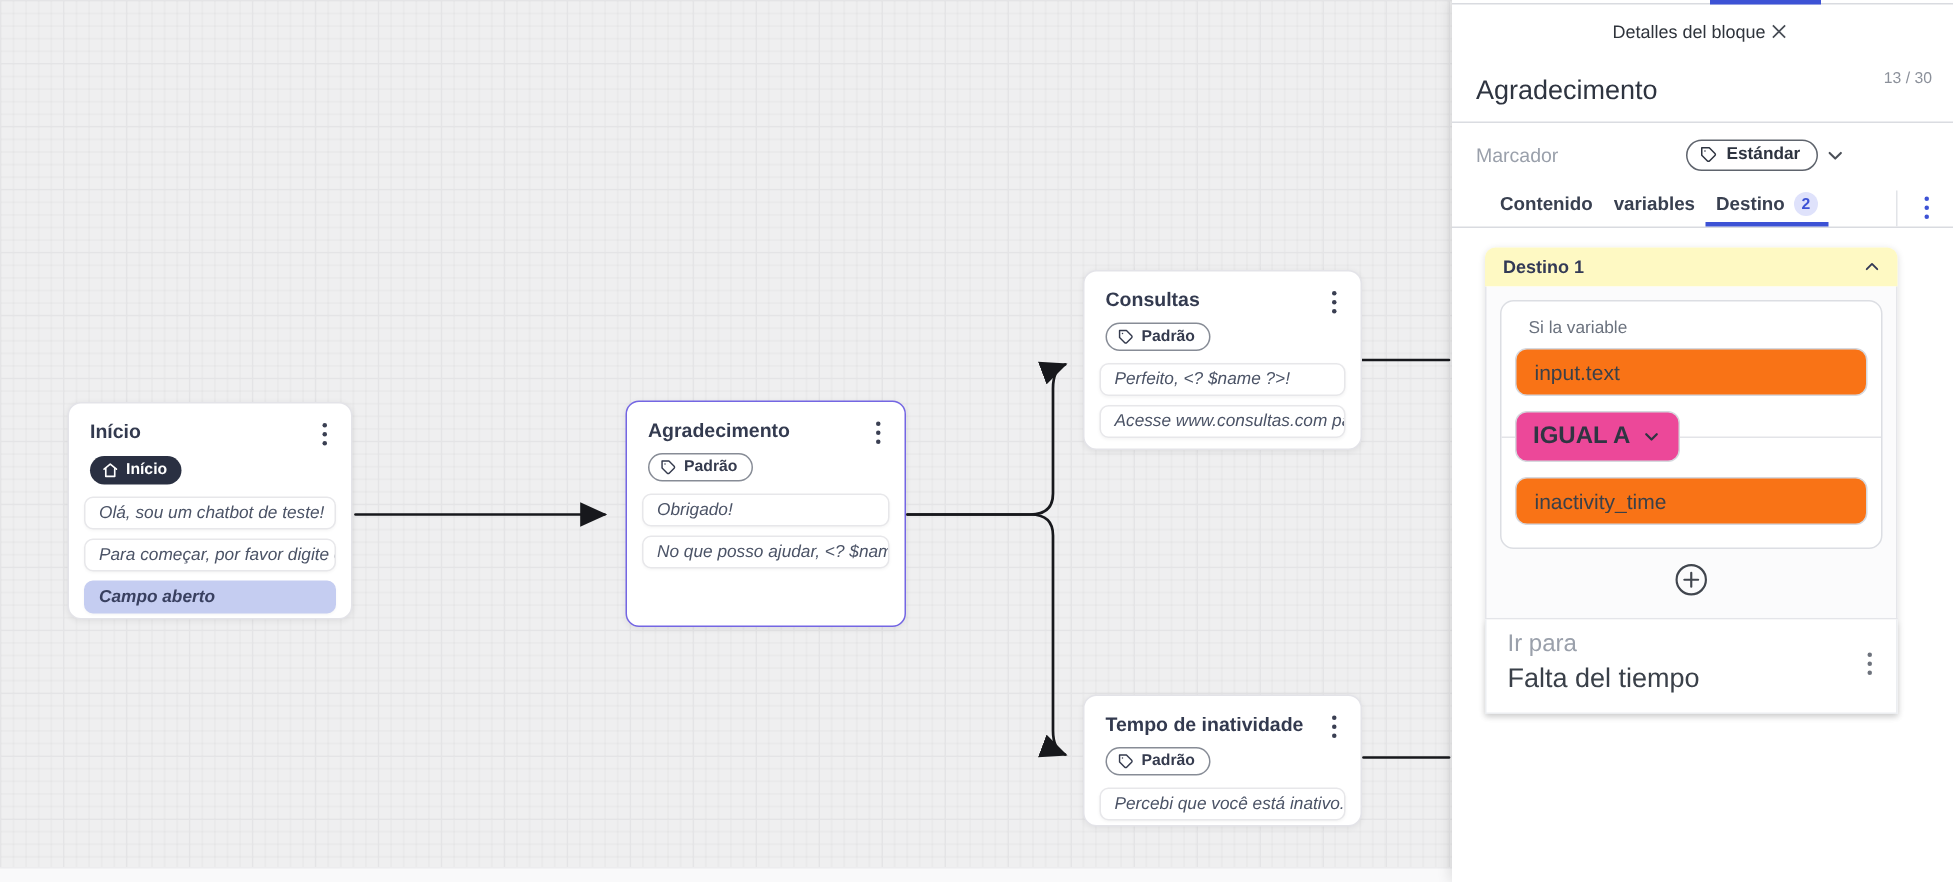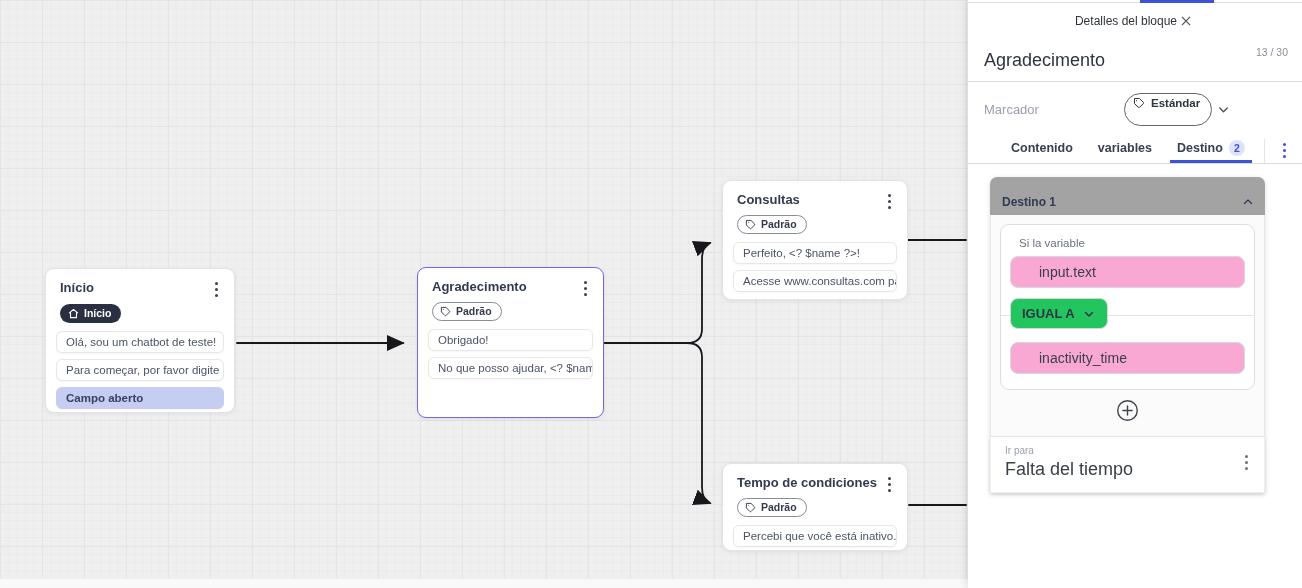--- a/index.html
+++ b/index.html
@@ -34,21 +34,21 @@
   .kebab.blue i { background:#3d52d5; }
   .kebab.gray i { background:#6d727c; }
   .badge-dark {
     display:inline-flex; align-items:center; gap:5px; background:#2a3042; color:#fff;
     border-radius:999px; padding:3px 10px 4px 8px; font-size:10.5px; font-weight:700; margin:5px 0 6px 4px;
   }
   .chip-outline {
     display:inline-flex; align-items:center; gap:5px; border:1.4px solid #878c96; color:#353b4e;
     border-radius:999px; padding:2px 9px 3px 7px; font-size:10.5px; font-weight:700; margin:4px 0 6px 4px; background:#fff;
   }
-  .rows { display:flex; flex-direction:column; gap:6px; margin-top:2px; }
+  .rows { display:flex; flex-direction:column; gap:6px; margin-top:2px;font-style:italic; }
   .row {
     background:#fff; border:1px solid #e7e7ea; border-radius:6px; padding:4px 9px;
     font-size:11.5px; color:#4b5366; white-space:nowrap; overflow:hidden; box-shadow:0 1px 2px rgba(0,0,0,.04);
   }
   .row.hl { background:#c5cdf1; border-color:#c5cdf1; color:#394060; font-weight:700; }
 
   
   .panel {
     position:absolute; top:0; right:0; width:334px; height:588px; background:#fff;
     box-shadow:-2px 0 8px rgba(0,0,0,.10);
@@ -62,48 +62,48 @@
   .title-block { padding:14px 16px 0 16px; border-bottom:1px solid #dadce1; position:relative; }
   .title-input { border:none; outline:none; font-size:18px; color:#2e3440; width:230px; font-family:inherit; padding:0 0 10px 0; background:transparent; }
   .counter { position:absolute; right:14px; top:10px; font-size:10.5px; color:#8b909a; }
 
   .marker-row { display:flex; align-items:center; justify-content:flex-start; padding:11px 11px 9px 16px; }
   .marker-input { border:none; outline:none; font-size:13px; color:#3a4049; width:140px; font-family:inherit; background:transparent; }
   .marker-input::placeholder { color:#9aa0ab; }
   .marker-right { display:flex; align-items:center; gap:4px; }
   .chip-estandar {
     display:inline-flex; align-items:center; gap:6px; border:1.5px solid #5f646d; color:#2e3440;
-    border-radius:999px; padding:3px 11px 16px 8px; font-size:11.5px; font-weight:700; cursor:pointer; background:#fff;
+    border-radius:999px; padding:3px 11px 4px 8px; font-size:11.5px; font-weight:700; cursor:pointer; background:#fff;
   }
   .chev { color:#4b5058; display:flex; align-items:center; cursor:pointer; }
 
   .tabs { display:flex; align-items:stretch; border-bottom:1px solid #d9dbe0; padding-left:25px; height:29px; position:relative; }
-  .tab { display:flex; align-items:center; gap:6px; padding:0 7px; font-size:12.5px; font-weight:700; color:#394050; cursor:pointer; border-bottom:3px solid transparent;margin-left:11px; }
+  .tab { display:flex; align-items:center; gap:6px; padding:0 7px; font-size:12.5px; font-weight:700; color:#394050; cursor:pointer; border-bottom:3px solid transparent; }
   .tab.active { border-bottom-color:#3d52d5; }
   .tab-badge { width:16px; height:16px; border-radius:50%; background:#dfe2fb; color:#3d52d5; font-size:10.5px; font-weight:700; display:flex; align-items:center; justify-content:center; }
   .tabs .vsep { position:absolute; right:37px; top:4px; bottom:0; width:1px; background:#e2e4e8; }
   .tabs .kebab { position:absolute; right:12px; top:6px; }
 
   .desc { padding:15px 16px 0 16px; font-size:13px; line-height:1.56; color:#5b6270; }
 
   .dest-wrap { position:relative; margin:13px 16px 0 22px; }
   .dest-card { width:275px; border-radius:7px 7px 0 0; box-shadow:0 1px 5px rgba(0,0,0,.13); }
-  .dest-header { background:#a3a3a3; border-radius:7px 7px 0 0; padding:18px 10px 6px 12px; display:flex; align-items:center; justify-content:space-between; cursor:pointer; }
+  .dest-header { background:#fef9c3; border-radius:7px 7px 0 0; padding:6px 10px 6px 12px; display:flex; align-items:center; justify-content:space-between; cursor:pointer; }
   .dest-header-label { font-size:12px; font-weight:700; color:#333a56; }
   .dest-body { background:#fbfbfc; border:1px solid #e5e6ea; border-top:none; padding:9px 9px 4px 9px; }
   .cond-card { background:#fff; border:1px solid #dcdee3; border-radius:9px; padding:10px 9px 15px 9px; }
   .cond-label { font-size:11.5px; color:#6b727e; margin:2px 0 7px 9px; }
-  .cond-input { display:block; width:100%; border:1px solid #d6d8de; border-radius:8px; padding:7px 28px; font-size:14px; color:#3a4049; font-family:inherit; outline:none; background:#f9a8d4; }
+  .cond-input { display:block; width:100%; border:1px solid #d6d8de; border-radius:8px; padding:7px 12px; font-size:14px; color:#3a4049; font-family:inherit; outline:none; background:#f97316; }
   .op-row { position:relative; height:40px; margin:8px -9px 6px -9px; }
   .op-row .hline { position:absolute; left:0; right:0; top:19px; height:1px; background:#e3e4e8; }
-  .op-chip { position:absolute; left:9px; top:2px; display:inline-flex; align-items:center; gap:7px; background:#22c55e; border:1px solid #d6d8de; border-radius:8px; padding:7px 11px; font-size:13px; font-weight:700; color:#2f3542; cursor:pointer; }
+  .op-chip { position:absolute; left:9px; top:2px; display:inline-flex; align-items:center; gap:7px; background:#ec4899; border:1px solid #d6d8de; border-radius:8px; padding:7px 11px; font-size:16px; font-weight:700; color:#2f3542; cursor:pointer; }
   .plus-row { display:flex; justify-content:center; padding:9px 0 10px 0; }
   .plus-btn { width:23px; height:23px; color:#41464e; cursor:pointer; background:transparent; border:none; display:flex; align-items:center; justify-content:center; }
   .dest-footer { background:#fff; border:1px solid #eceef1; border-top:none; padding:8px 12px 12px 14px; display:flex; justify-content:space-between; align-items:center; box-shadow:0 2px 4px rgba(0,0,0,.10); }
-  .goto-label { font-size:10px; color:#9aa0ab; margin-bottom:3px; }
+  .goto-label { font-size:16px; color:#9aa0ab; margin-bottom:3px; }
   .goto-value { font-size:18px; color:#3a4049; }
   .trash-btn { position:absolute; right:-31px; top:3px; color:#6d727c; cursor:pointer; background:transparent; border:none; }
 </style>
 </head>
 <body>
 
 <div class="canvas">
 
   <svg class="edges" width="1302" height="588" viewBox="0 0 1302 588">
     <defs>
@@ -182,21 +182,21 @@
       <span>Padrão</span>
     </span>
     <div class="rows">
       <div class="row">Perfeito, &lt;? $name ?&gt;!</div>
       <div class="row">Acesse www.consultas.com par...</div>
     </div>
   </div>
 
   <div class="node" style="left:722px; top:463px; width:186px; height:88px;">
     <div class="node-head">
-      <span class="node-title">Tempo de condiciones</span>
+      <span class="node-title">Tempo de inatividade</span>
       <span class="kebab">
           <i></i>
           <i></i>
           <i></i>
         </span>
     </div>
     <span class="chip-outline">
       <svg width="11" height="11" viewBox="0 0 24 24" fill="none" stroke="currentColor" stroke-width="2.1" stroke-linejoin="round">
           <path d="M20.6 13.3L13.3 20.6a1.9 1.9 0 0 1-2.7 0L3 13V3h10l7.6 7.6a1.9 1.9 0 0 1 0 2.7z"></path>
           <circle cx="7.3" cy="7.3" r="1.1" fill="currentColor" stroke="none"></circle>

